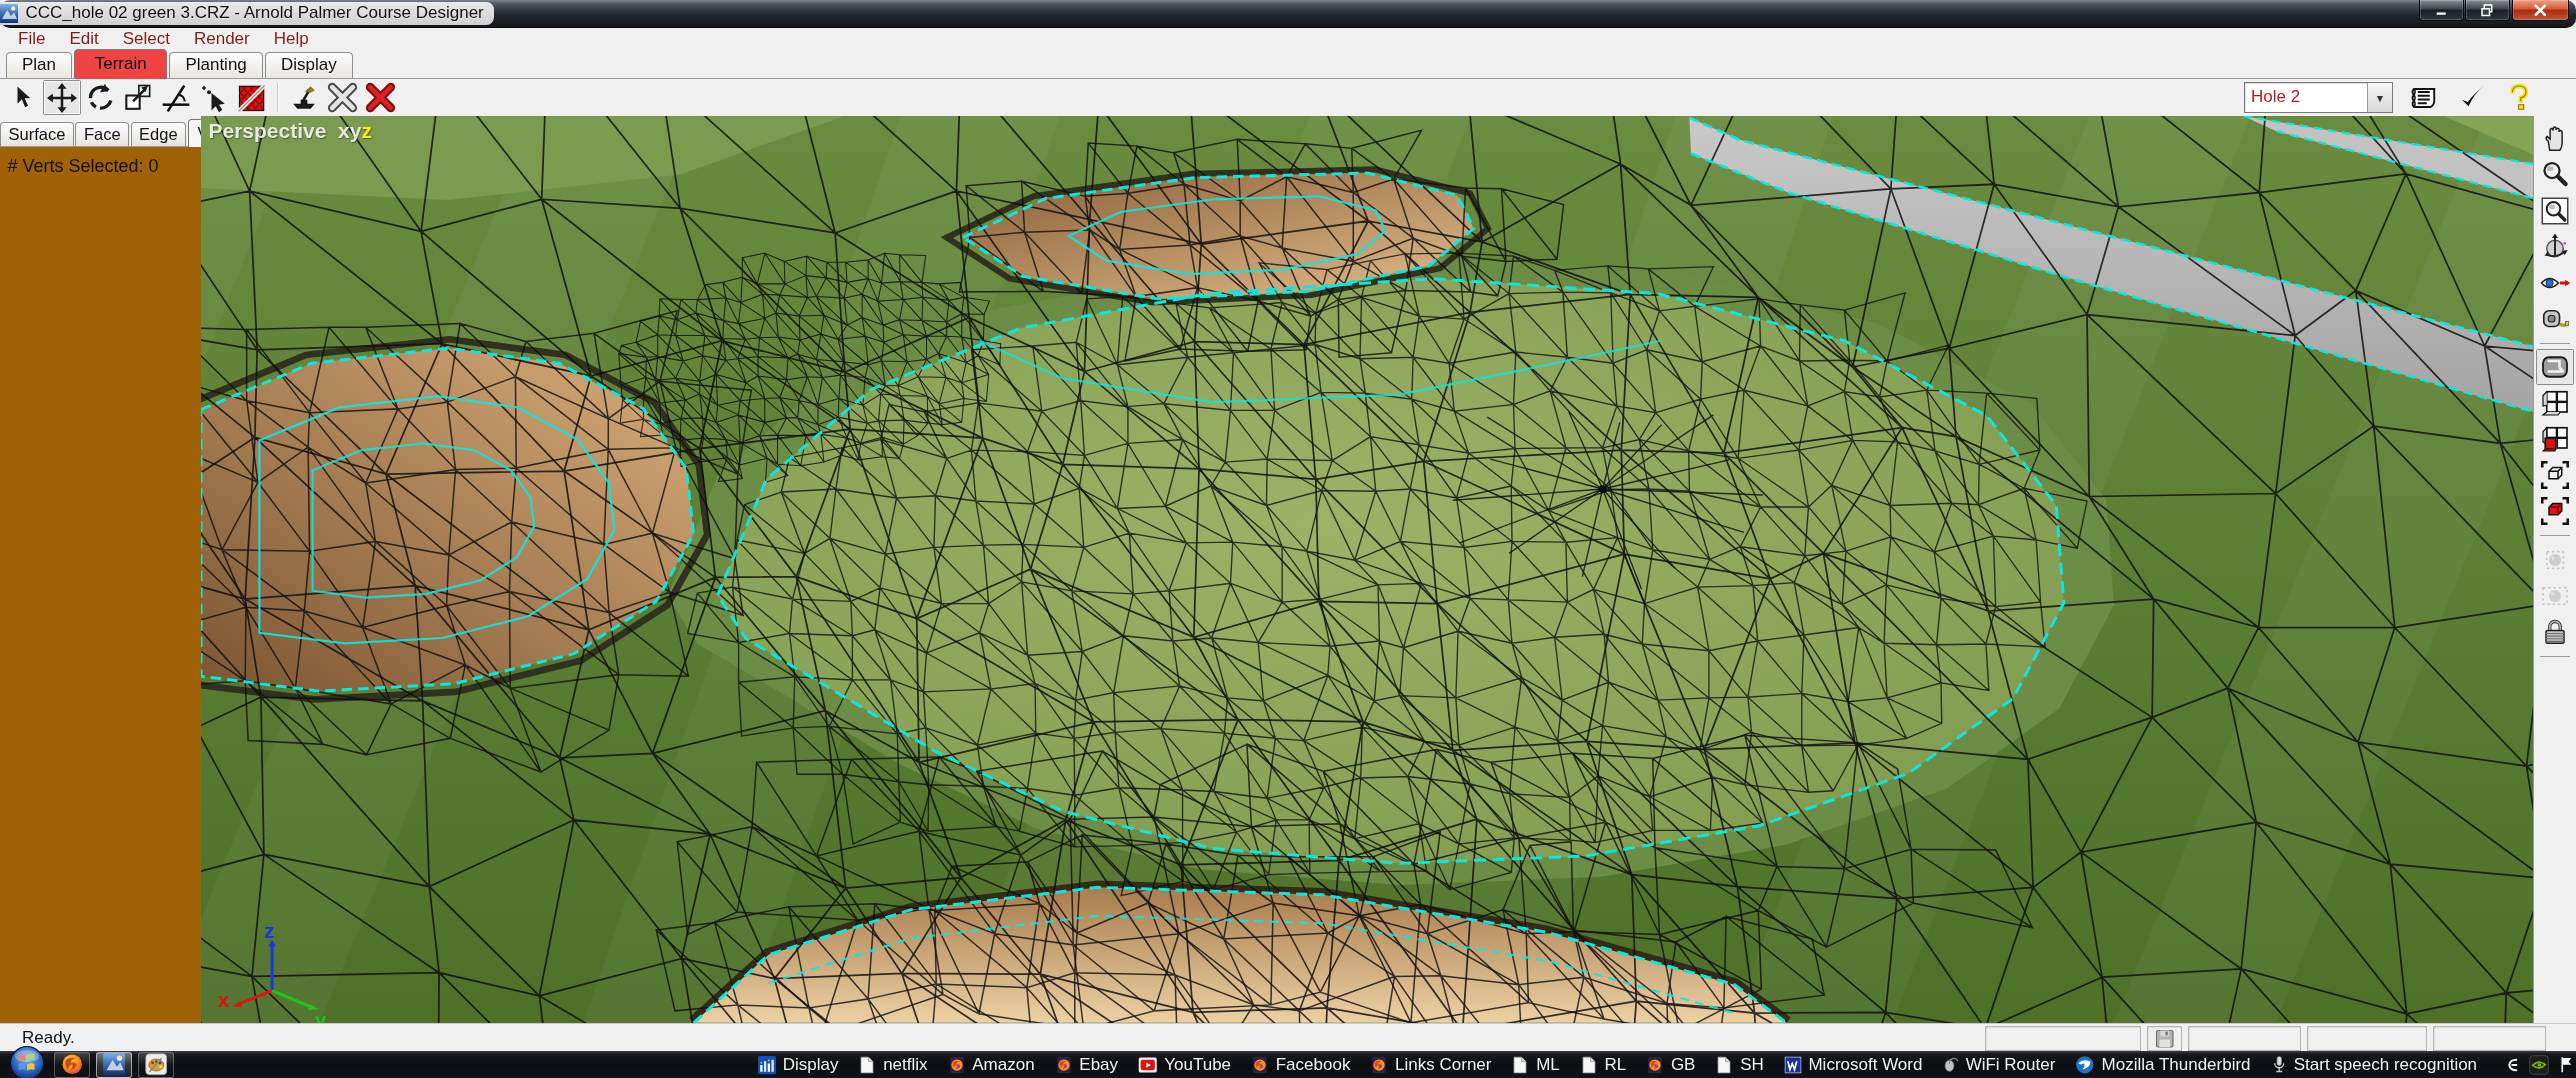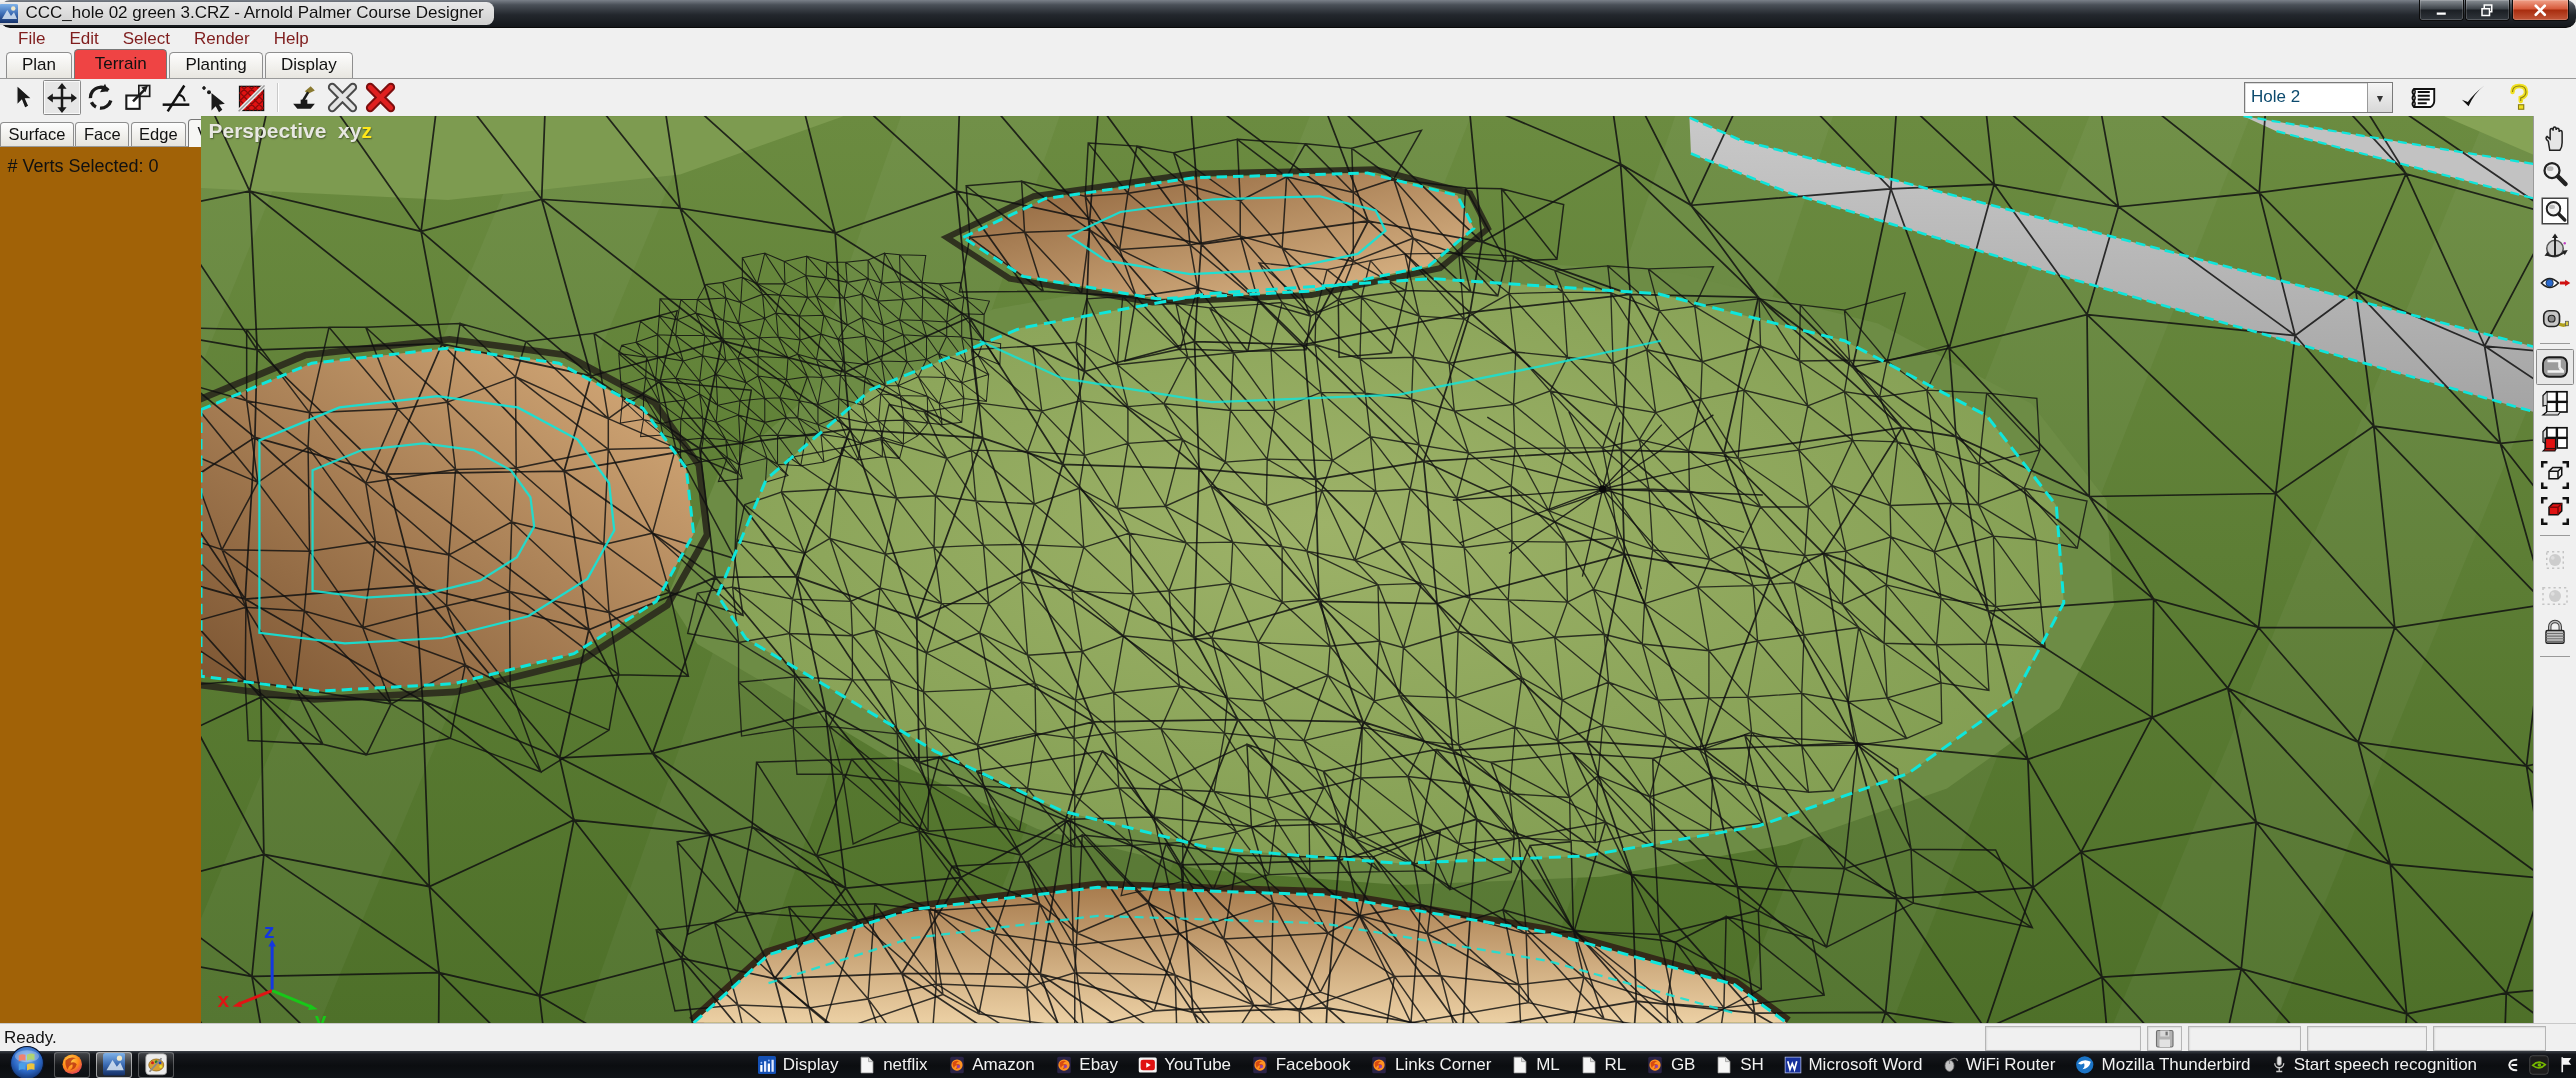--- a/index.html
+++ b/index.html
@@ -26,41 +26,41 @@
   .tab{font-size:17px;color:#111;padding:2.2px 15px 3px;border:0.7px solid #8e8e8e;border-bottom:none;border-radius:4.5px 4.5px 0 0;
     background:linear-gradient(#fdfdfd,#e8e6e0);margin-right:2.2px;position:relative;margin-top:40px;}
   .tab.active{background:#ef4444;padding:4.5px 19.5px 4.5px;margin-bottom:-0.7px;border-color:#777;z-index:2;}
   
   .toolbar{position:absolute;left:0;top:79px;width:2576px;height:37px;background:#f0f0f0;display:flex;align-items:center;padding-left:4.5px;border-bottom:0.7px solid #b5b5b5;}
   .tbtn{width:36px;height:33px;display:flex;align-items:center;justify-content:center;border:0.7px solid transparent;border-radius:1.5px;flex:none;}
   .tbtn.active{border:0.7px solid #8a8a8a;background:#e6e6e6;box-shadow:inset 0 0 0 0.7px #fff;}
   .tsep{width:1.5px;height:28.5px;background:#c9c9c9;border-right:0.7px solid #fff;margin:0 6px;flex:none;}
   .toolbar-right{margin-left:auto;display:flex;align-items:center;margin-right:42px;gap:10.5px;}
   .holebox{display:flex;width:147px;height:28.5px;border:0.7px solid #7a7a7a;background:#fff;box-shadow:inset 0.7px 0.7px 0 #cfcfcf;}
-  .holebox .val{flex:1;font-size:17px;color:#0c4a6e;padding:3.7px 6px;}
+  .holebox .val{flex:1;font-size:17px;color:#b91c1c;padding:3.7px 6px;}
   .holebox .arrow{width:24px;background:linear-gradient(#f6f6f6,#d8d8d8);border-left:0.7px solid #9a9a9a;display:flex;align-items:center;justify-content:center;font-size:10.5px;color:#333;}
   
   .main{position:absolute;left:0;top:116px;width:2576px;height:907px;}
   .leftpanel{position:absolute;left:0;top:0;width:201px;height:907px;background:#f0f0f0;border-right:0.7px solid #9a9a9a;}
   .ltabs{display:flex;align-items:flex-end;height:30px;border-bottom:0.7px solid #9a9a9a;padding-left:0;}
   .ltab{font-size:16.5px;color:#111;padding:1.5px 7.5px 2.2px;border:0.7px solid #8e8e8e;border-bottom:none;border-radius:3.7px 3.7px 0 0;background:linear-gradient(#fdfdfd,#e6e4de);margin-right:1.5px;}
   .ltab.active{background:#f6f6f4;padding:3.7px 9px;margin-bottom:-0.7px;border-color:#777;}
   .lbody{background:#a16207;height:876px;}
   .lstatus{font-size:18px;color:#111;padding:9px 7.5px;}
   .viewport{position:absolute;left:201px;top:0;width:2333px;height:907px;background:#57772e;overflow:hidden;}
   .vp-label{position:absolute;left:7.5px;top:3px;font-size:21px;font-weight:bold;color:#e8e8e2;text-shadow:0.7px 0.7px 1.5px rgba(0,0,0,.4);}
   .vp-label .z{color:#ffe818;}
   .rightbar{position:absolute;right:0;top:0;width:42px;height:907px;background:#f0f0f0;border-left:0.7px solid #9a9a9a;display:flex;flex-direction:column;align-items:center;padding-top:4.5px;}
   .rbtn{width:36px;height:34px;display:flex;align-items:center;justify-content:center;border:0.7px solid transparent;border-radius:1.5px;flex:none;}
   .rbtn.active{border:0.7px solid #8a8a8a;background:#e8e8e8;}
   .rbtn.disabled{opacity:.5;}
   .rsep{width:30px;height:0.7px;background:#9a9a9a;margin:6px 0;flex:none;}
   
   .statusbar{position:absolute;left:0;top:1023px;width:2576px;height:28.5px;background:#f0f0f0;border-top:0.7px solid #c9c9c9;display:flex;align-items:center;}
-  .statusbar .msg{font-size:17px;color:#111;padding-left:4px;}
+  .statusbar .msg{font-size:17px;color:#111;padding-left:22px;}
   .spanes{margin-left:auto;display:flex;gap:6px;margin-right:30px;}
   .spane{height:22.5px;border:0.7px solid #b5b5b5;box-shadow:inset 0.7px 0.7px 1.5px rgba(0,0,0,.12);display:flex;align-items:center;justify-content:center;}
   
   .taskbar{position:absolute;left:0;top:1051px;width:2576px;height:27px;
     background:linear-gradient(#3a3f46 0%,#16181d 12%,#0b0d10 55%,#101318 100%);display:flex;align-items:center;z-index:5;}
   .orb{position:absolute;left:9px;top:-6px;width:36px;height:36px;z-index:6;}
   .appbtns{display:flex;gap:6px;margin-left:54px;}
   .appbtn{width:34px;height:24px;border:0.7px solid rgba(255,255,255,.28);border-radius:3px;
     background:linear-gradient(rgba(255,255,255,.18),rgba(255,255,255,.04) 50%,rgba(0,0,0,.1));display:flex;align-items:center;justify-content:center;}
   .appbtn.active{background:linear-gradient(rgba(255,255,255,.42),rgba(255,255,255,.16) 50%,rgba(255,255,255,.08));border-color:rgba(255,255,255,.55);}

